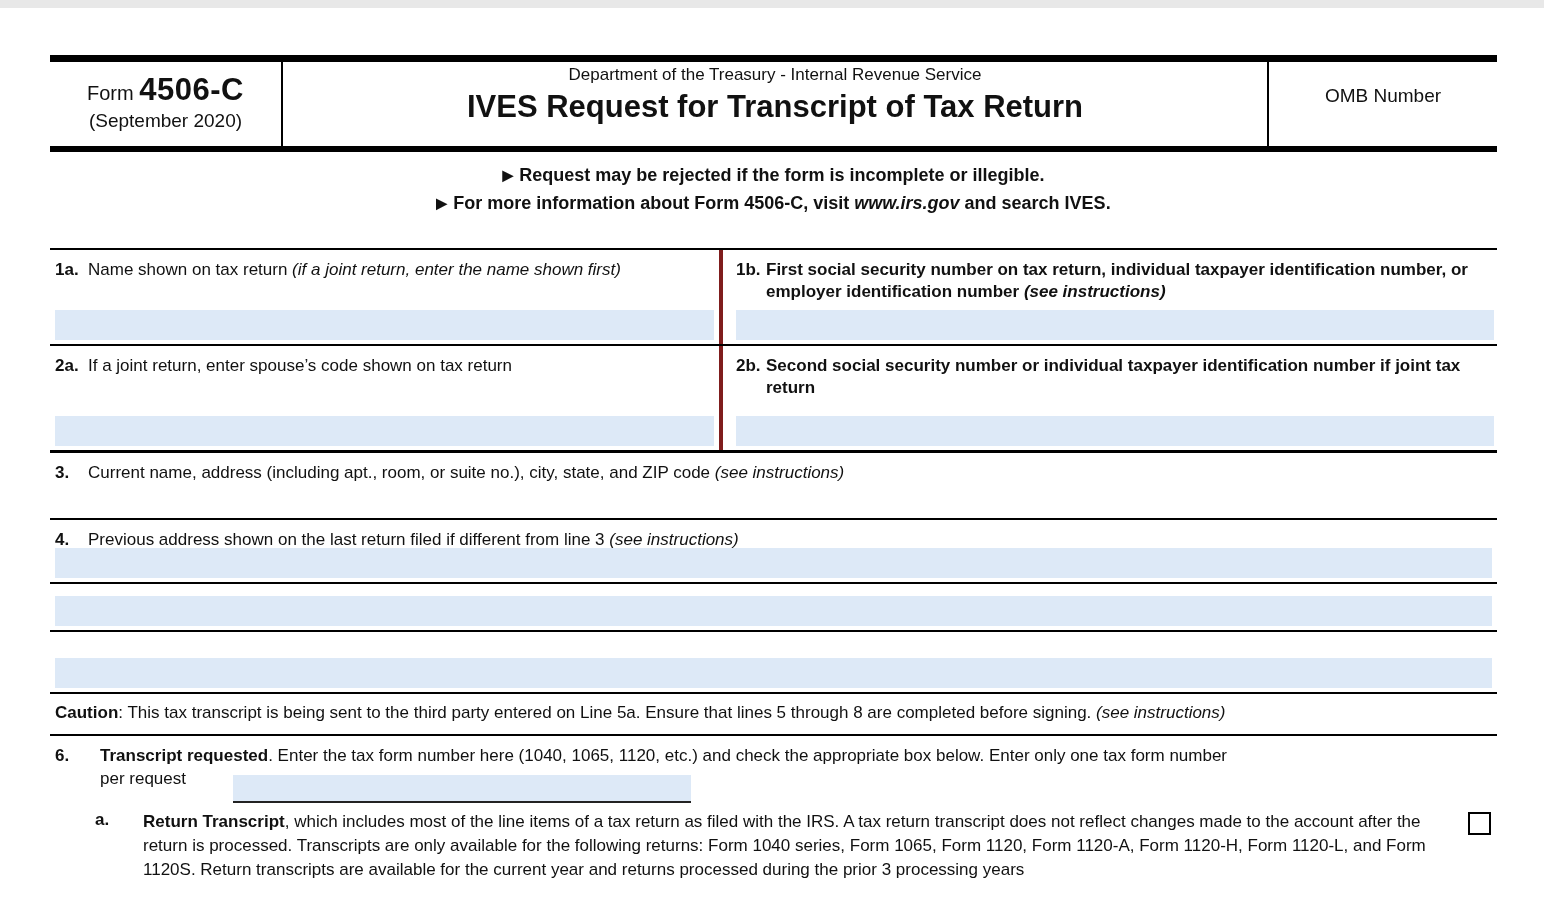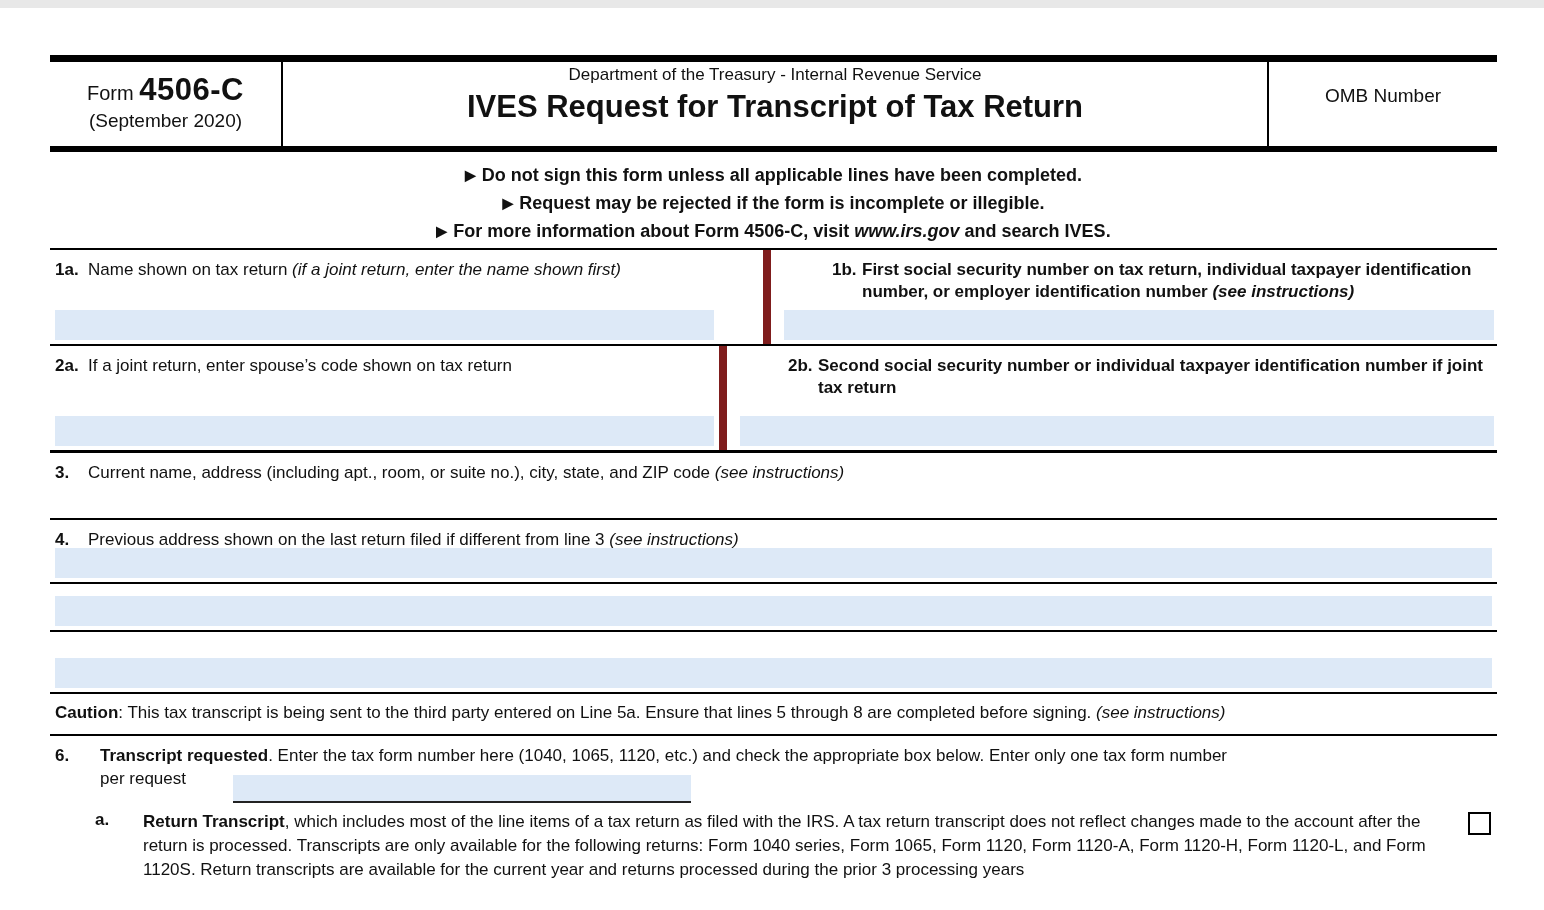--- a/index.html
+++ b/index.html
@@ -24,26 +24,26 @@
   .h-right{ width:230px; border-left:2px solid #000; text-align:center; padding-top:21px; font-size:19px; line-height:26px; }
 
   
   .notices{ height:96px; padding-top:10px; text-align:center; }
   .notice{ font-size:18px; font-weight:bold; line-height:27px; }
   .tri{ font-size:14px; margin-right:6px; position:relative; top:-1px; }
 
   
   .row{ position:relative; border-bottom:2px solid #000; }
   .row12{ display:flex; border-bottom:none; }
-  .r1{ border-top:2px solid #000;gap:44px; }
+  .r1{ border-top:2px solid #000; }
   .r1 .cellL, .r1 .cellR{ height:94px; }
   .r2 .cellL, .r2 .cellR{ height:104px; }
   .r2{ border-top:2px solid #000; border-bottom:3px solid #000; }
   .cellL{ position:relative; width:669px; }
-  .cellR{ position:relative; flex:1; border-left:8px solid #7f1d1d;padding-left:48px; }
+  .cellR{ position:relative; flex:1; border-left:4px solid #7f1d1d; }
   .lbl{ position:relative; font-size:17px; line-height:22px; padding:9px 8px 0 38px; }
   .lbl .num{ position:absolute; left:5px; top:9px; font-weight:bold; }
   .cellR .lbl{ padding-left:43px; }
   .cellR .lbl .num{ left:13px; }
   .allbold{ font-weight:bold; }
   .w600{ max-width:615px; }
   .input{ position:absolute; bottom:4px; left:5px; right:5px; height:30px;
     background:var(--fill); border:none; outline:none; font-size:16px; padding:0 6px; }
   .cellR .input{ left:13px; right:3px; }
   .r3{ height:67px; }
@@ -84,21 +84,20 @@
     <div class="h-center">
       <div class="dept">Department of the Treasury - Internal Revenue Service</div>
       <div class="title">IVES Request for Transcript of Tax Return</div>
     </div>
     <div class="h-right">
       <div>OMB Number</div>
     </div>
   </div>
 
   <div class="notices">
-    <div class="notice"><span class="tri">▶</span><span>Do not sign this form unless all applicable lines have been completed.</span></div>
     <div class="notice"><span class="tri">▶</span><span>Request may be rejected if the form is incomplete or illegible.</span></div>
     <div class="notice"><span class="tri">▶</span><span><span>For more information about Form 4506-C, visit </span><i>www.irs.gov</i><span> and search IVES.</span></span></div>
   </div>
 
   <div class="row row12 r1">
     <div class="cellL">
       <div class="lbl w600"><span class="num">1a.</span><span>Name shown on tax return </span><i>(if a joint return, enter the name shown first)</i></div>
       <input class="input" type="text" style="">
     </div>
     <div class="cellR">

